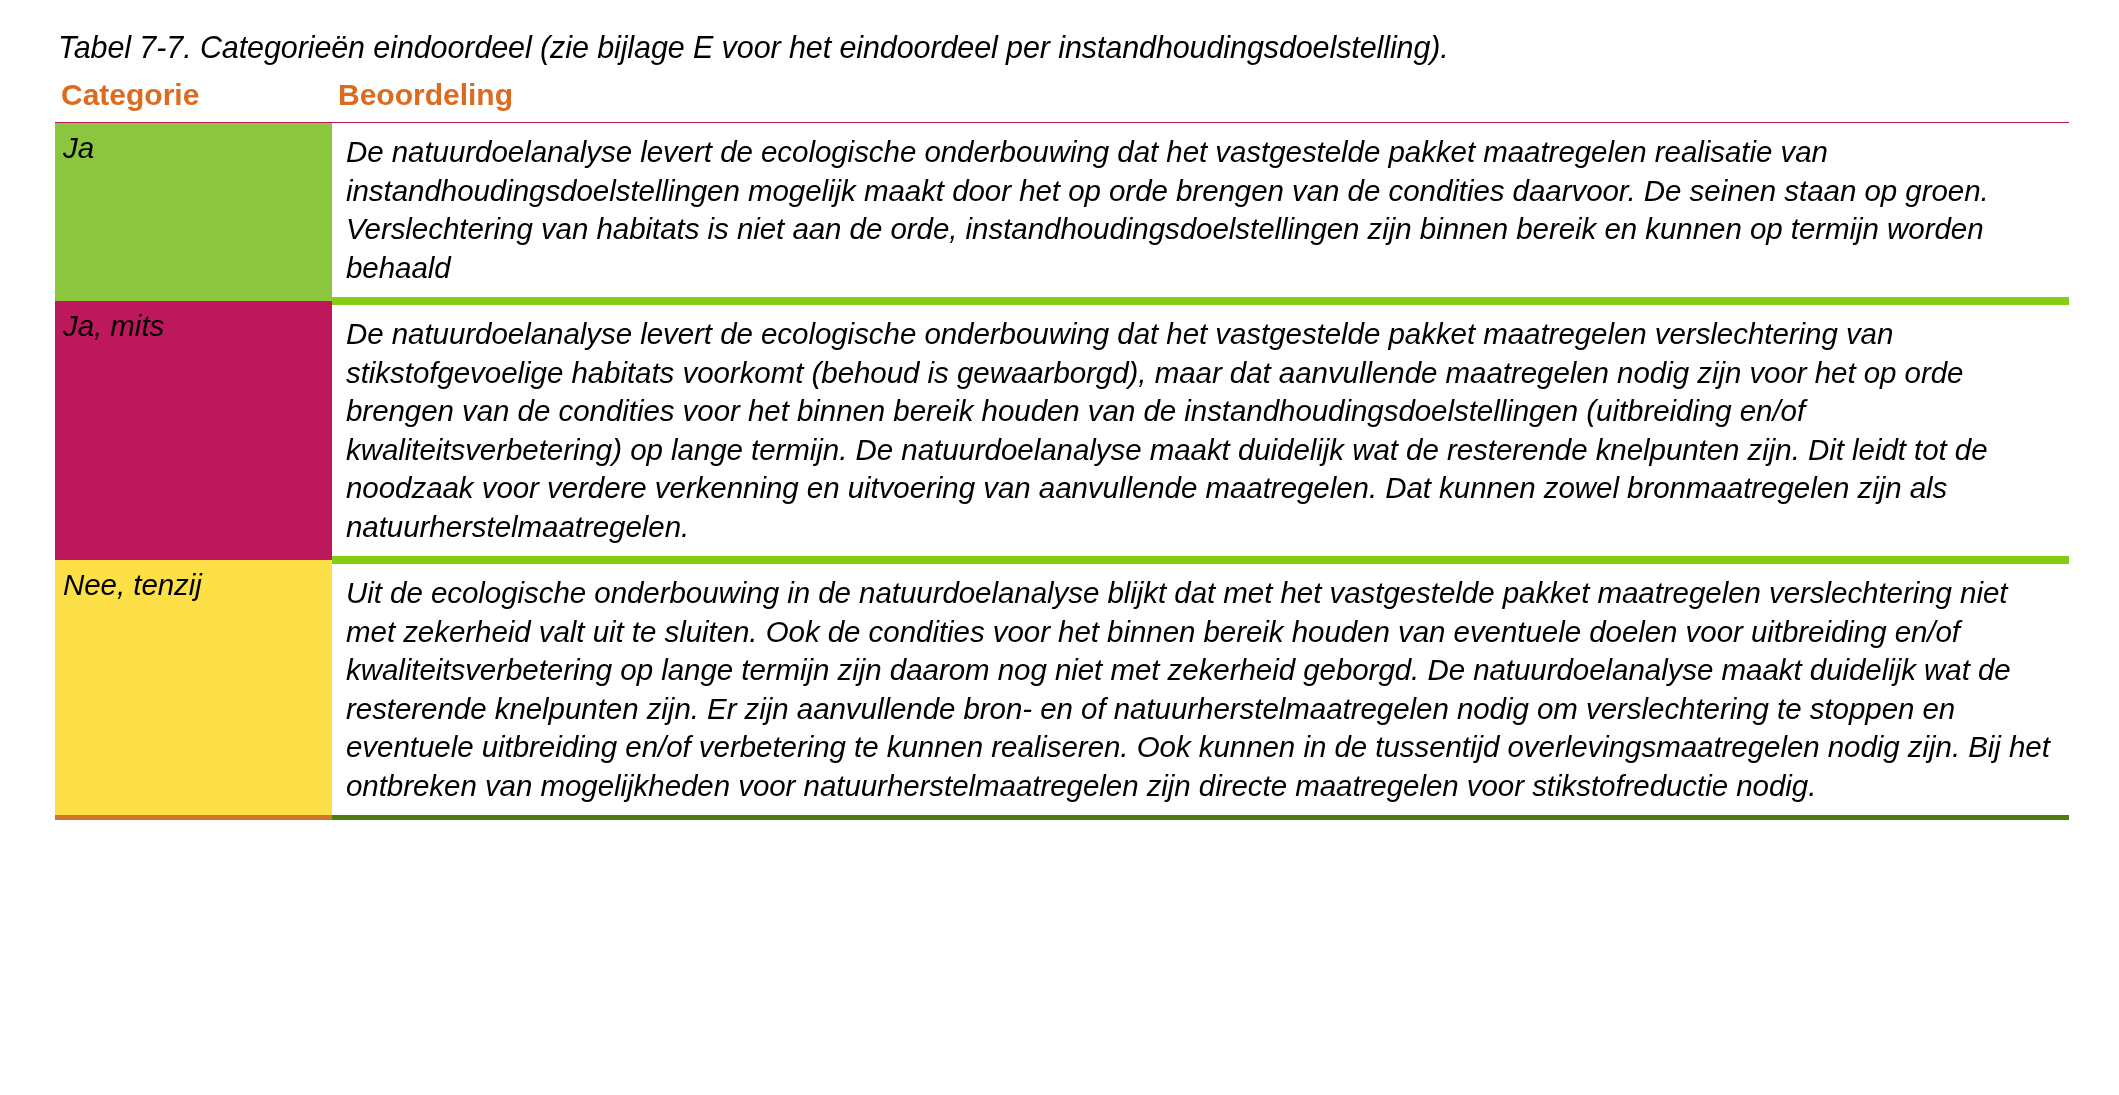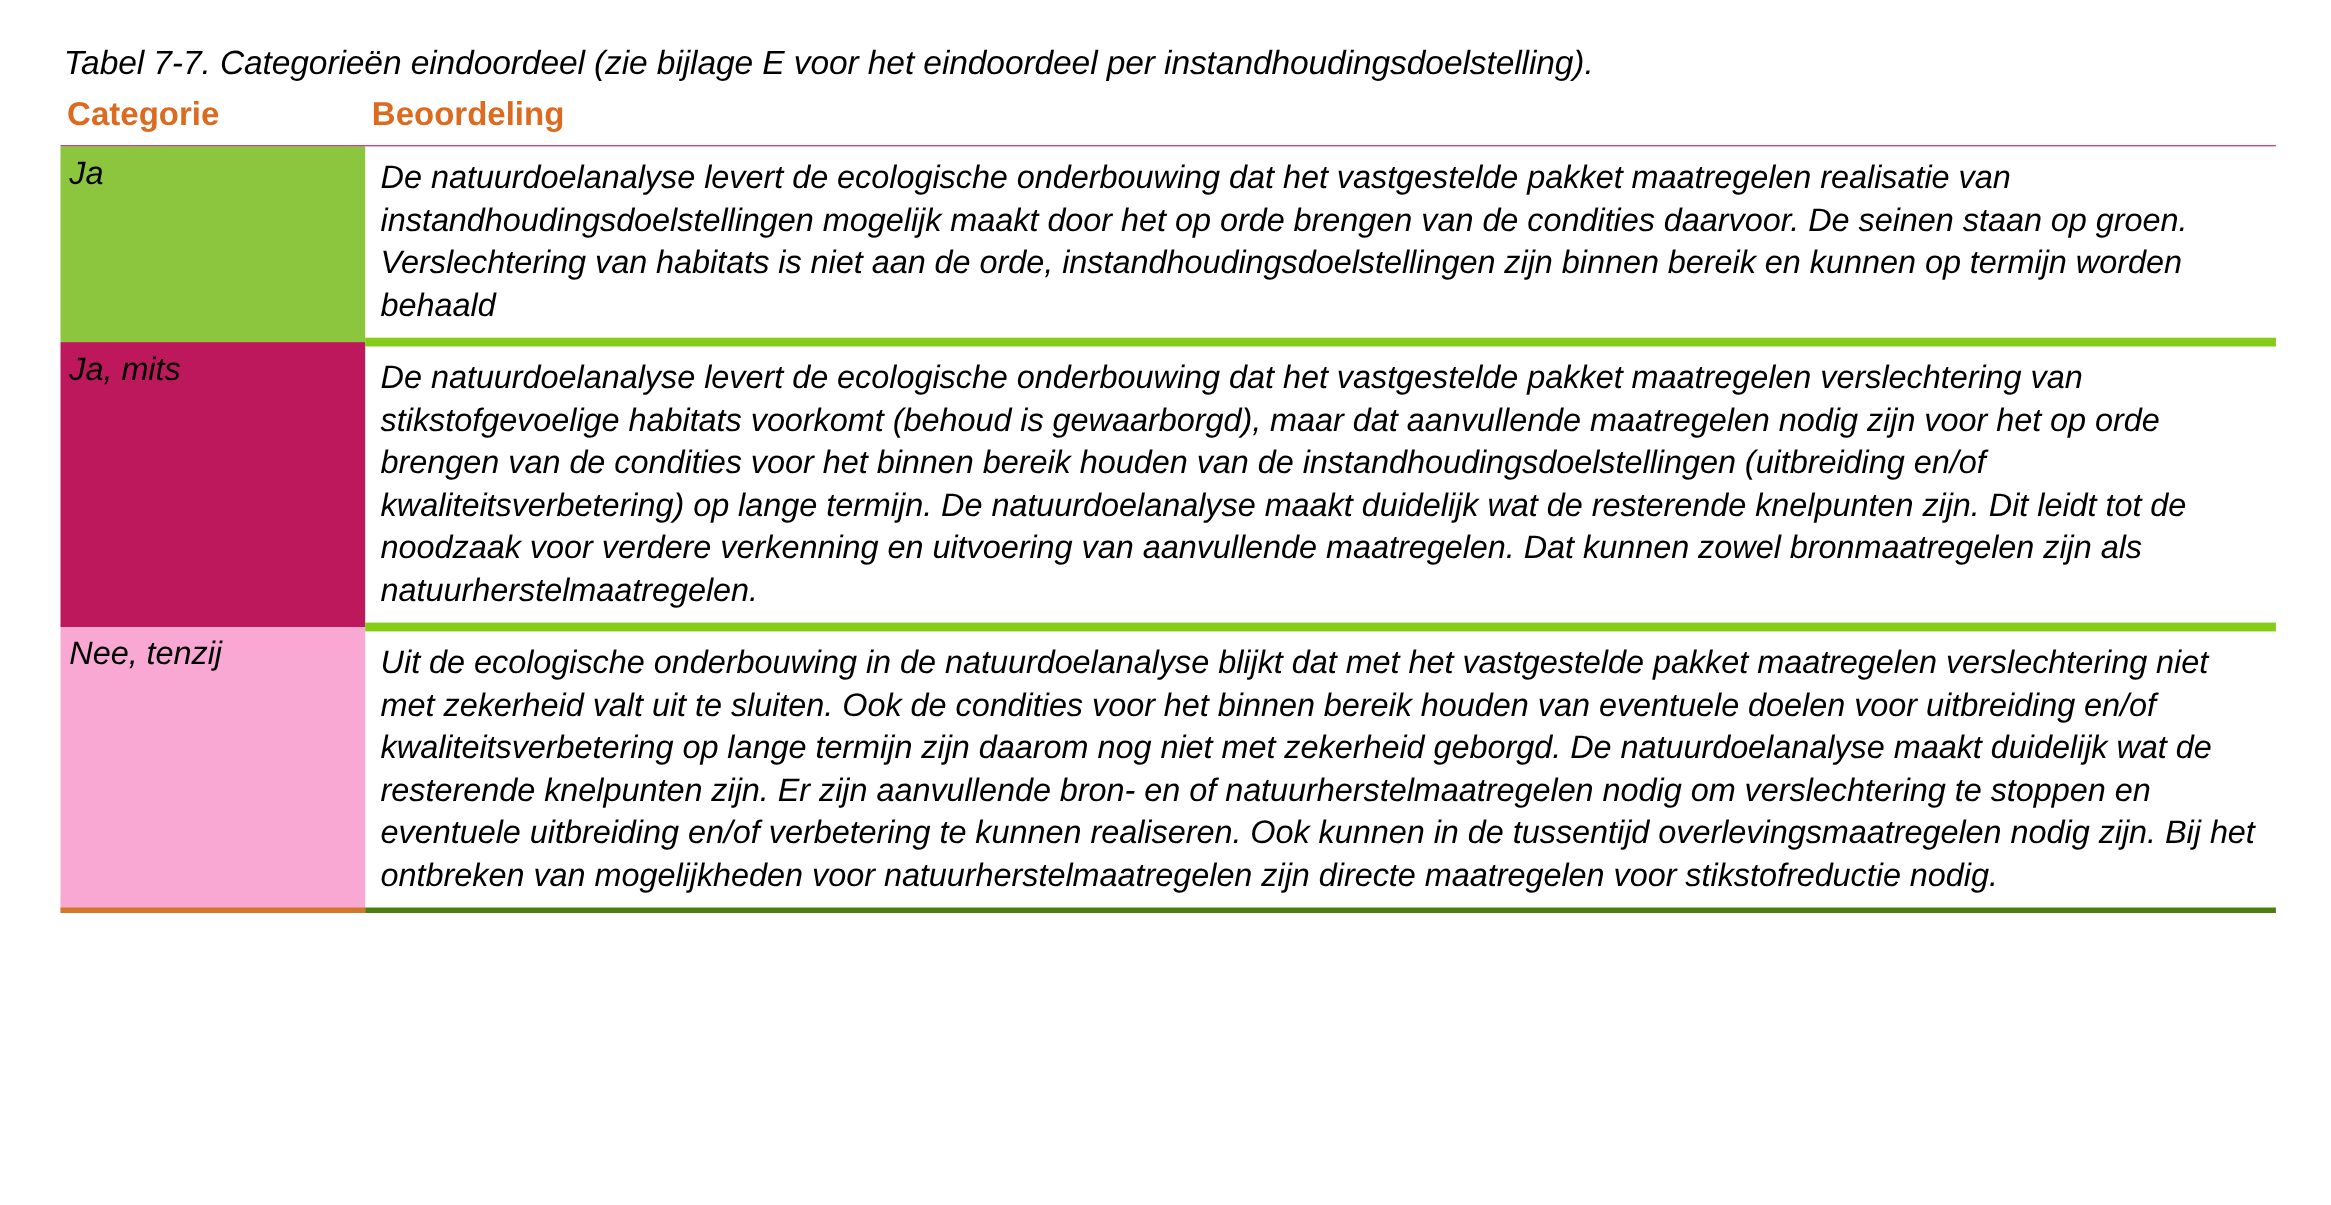--- a/index.html
+++ b/index.html
@@ -13,21 +13,21 @@
     font-family: "Liberation Sans", sans-serif;
     color: #000000;
     overflow: hidden;
   }
 
   .page {
     position: relative;
     width: 2119px;
     height: 1095px;
     box-sizing: border-box;
-    padding: 38px 0 0 0;
+    padding: 28px 0 0 0;
   }
 
   .caption {
     font-family: "Liberation Sans", sans-serif;
     font-style: italic;
     font-size: 30.5px;
     line-height: 38px;
     letter-spacing: -0.1px;
     color: #000000;
     margin: 0 0 0 58px;
@@ -81,21 +81,21 @@
   tbody tr:last-child td.beo {
     border-bottom: 5px solid #4d7c0f;
   }
 
   tbody tr:last-child td.cat {
     border-bottom: 5px solid #D2762A;
   }
 
   .swatch-green { background: #8CC63F; }
   .swatch-amber { background: #be185d; }
-  .swatch-red   { background: #f9a8d4; color: #ffffff; }
+  .swatch-red   { background: #fde047; color: #ffffff; }
 </style>
 </head>
 <body>
 
 <div class="page">
 
   <div class="caption">Tabel 7-7. Categorieën eindoordeel (zie bijlage E voor het eindoordeel per instandhoudingsdoelstelling).</div>
 
   <table class="table">
     <colgroup>

